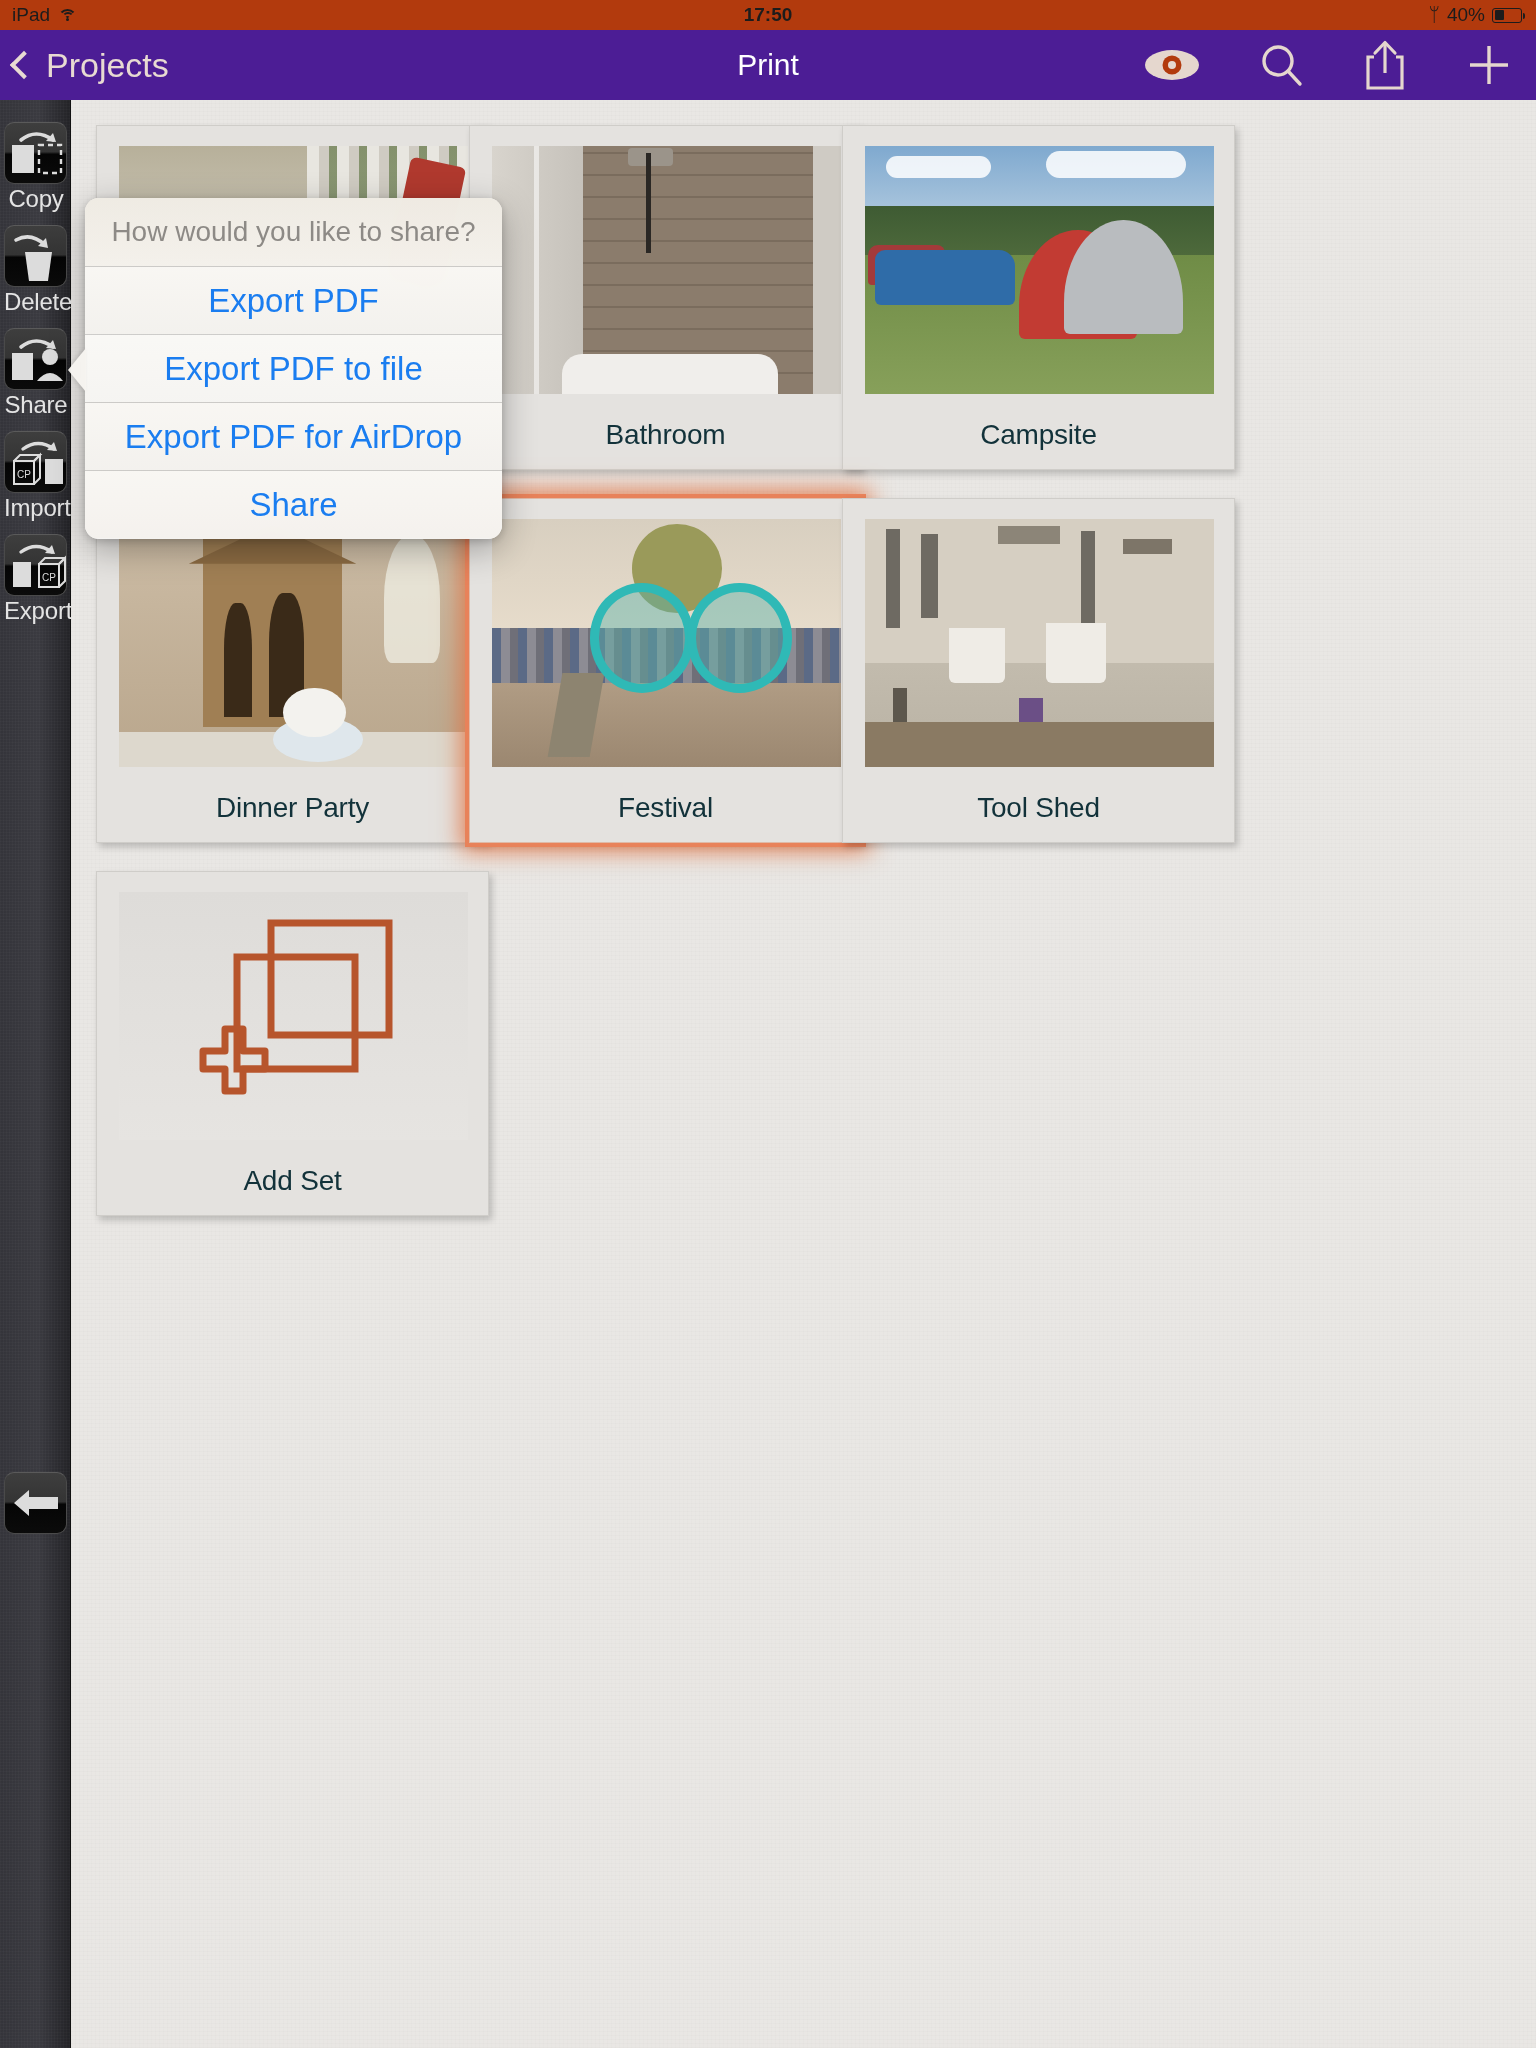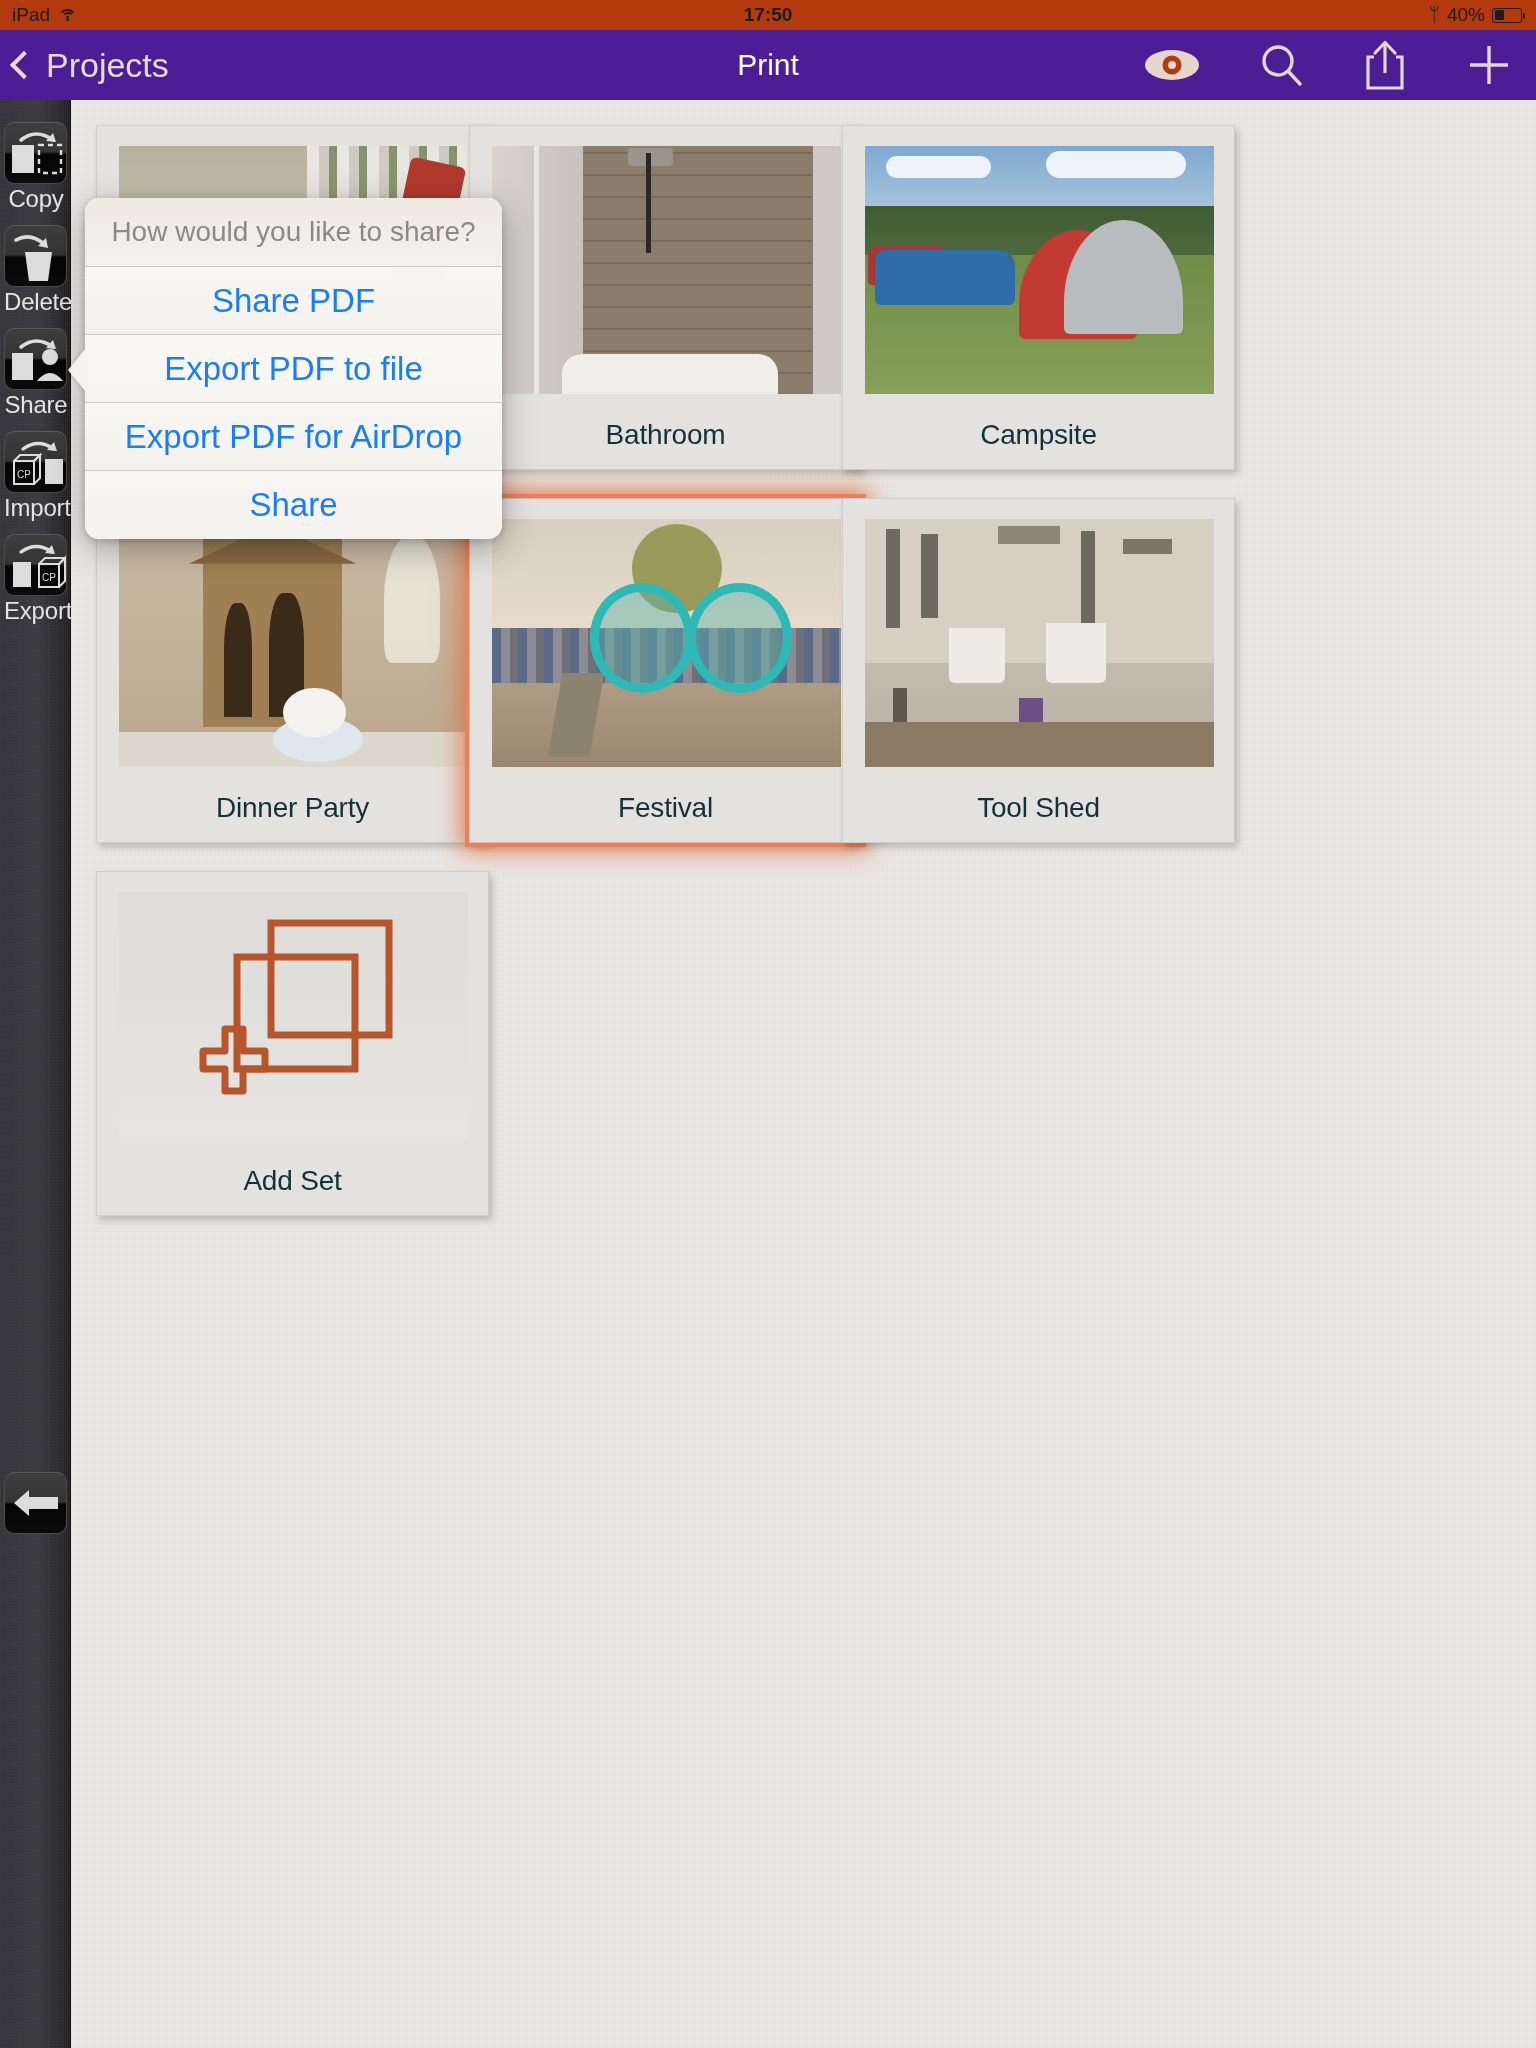--- a/index.html
+++ b/index.html
@@ -435,18 +435,18 @@
         <path d="M24 158 L24 140 L46 140 L46 118 L64 118 L64 140 L86 140 L86 158 L64 158 L64 180 L46 180 L46 158 Z" fill="none" stroke="#b7552c" stroke-width="7" stroke-linejoin="round"></path>
       </svg>
     </div>
     <div class="cap">Add Set</div>
   </div>
 </div>
 
 <div id="popover">
   <div class="inner">
     <div class="po-title">How would you like to share?</div>
-    <div class="po-item">Share PDF</div>
+    <div class="po-item">Export PDF</div>
     <div class="po-item hl">Export PDF to file</div>
     <div class="po-item">Export PDF for AirDrop</div>
     <div class="po-item">Share</div>
   </div>
 </div>
 
 </body></html>

